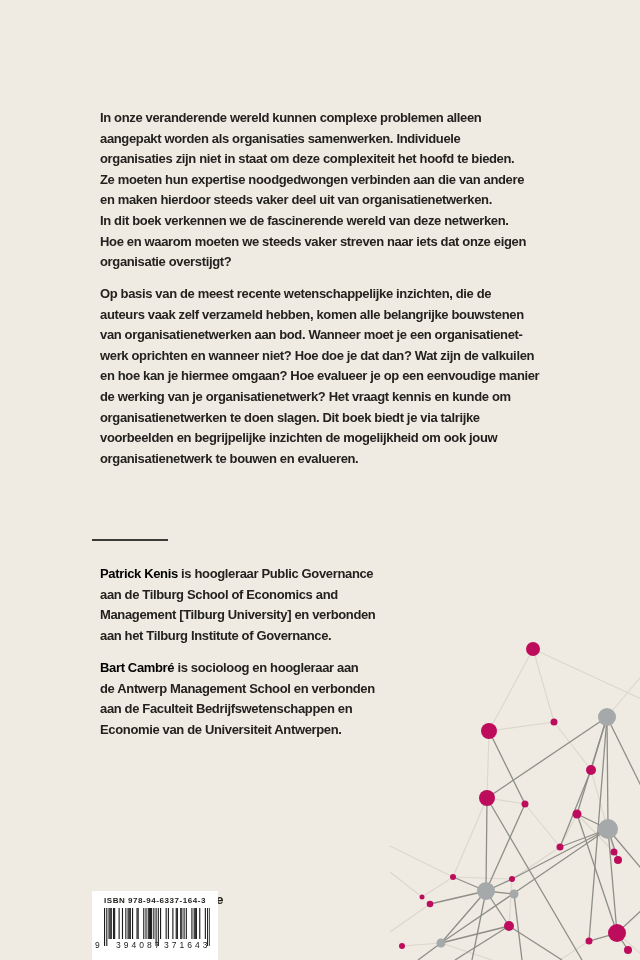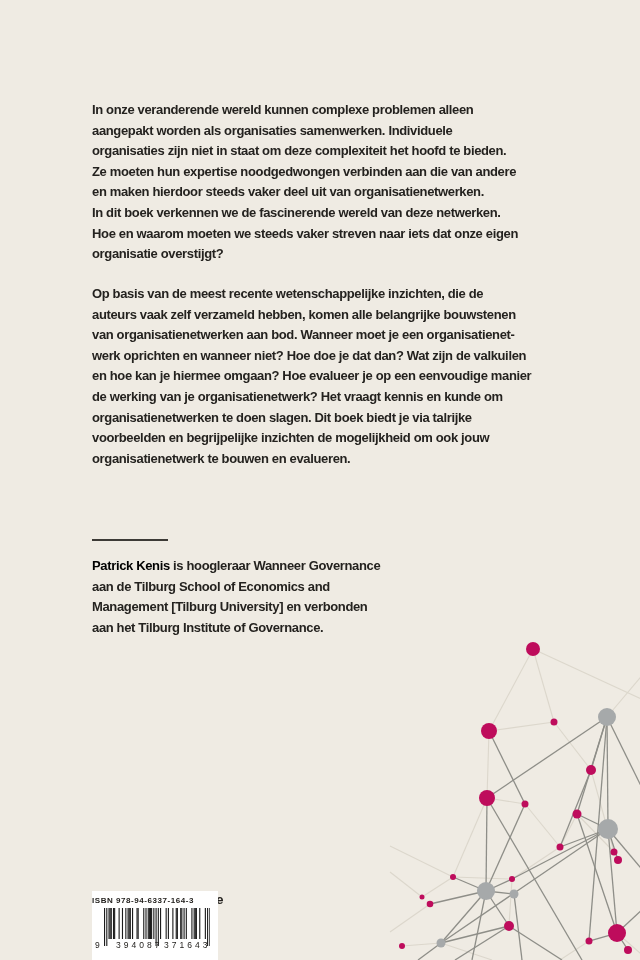--- a/index.html
+++ b/index.html
@@ -13,25 +13,25 @@
   }
   .copy{
     position:absolute;
     left:92px;
     width:500px;
     font-size:13px;
     font-weight:700;
     line-height:20.6px;
     letter-spacing:-0.35px;
     white-space:pre-line;
-    margin:0;
+    margin:8px;
     z-index:2;
   }
   .para1{top:100px;}
-  .para2{top:284px;}
+  .para2{top:276px;}
   .divider{
     position:absolute;
     left:92px;top:539px;
     width:76px;height:2px;
     background:#3C3A36;
     z-index:2;
   }
   .bio1{top:556px;width:360px;}
   .bio2{top:650px;width:360px;}
   .author-name{color:#000000;}
@@ -47,20 +47,21 @@
   .isbn-box{
     position:absolute;
     left:92px;top:891px;
     width:126px;height:78px;
     background:#FFFFFF;
     z-index:3;
   }
   .isbn-label{
     position:absolute;
     left:0;top:5px;width:126px;
+    text-align:center;
     font-size:8px;
     font-weight:700;
     letter-spacing:0.55px;
     white-space:nowrap;
   }
   .bars{
     position:absolute;
     left:12px;top:17px;
   }
   .digits-row{
@@ -99,25 +100,29 @@
 van organisatienetwerken aan bod. Wanneer moet je een organisatienet-
 werk oprichten en wanneer niet? Hoe doe je dat dan? Wat zijn de valkuilen
 en hoe kan je hiermee omgaan? Hoe evalueer je op een eenvoudige manier
 de werking van je organisatienetwerk? Het vraagt kennis en kunde om
 organisatienetwerken te doen slagen. Dit boek biedt je via talrijke
 voorbeelden en begrijpelijke inzichten de mogelijkheid om ook jouw
 organisatienetwerk te bouwen en evalueren.</p>
 
   <div class="divider"></div>
 
-  <p class="copy bio1"><span class="author-name">Patrick Kenis</span><span> is hoogleraar Wanneer Governance
+  <p class="copy bio1"><span class="author-name">Patrick Kenis</span><span> is hoogleraar Public Governance
 aan de Tilburg School of Economics and
 Management [Tilburg University] en verbonden
 aan het Tilburg Institute of Governance.</span></p>
 
+  <p class="copy bio2"><span class="author-name">Bart Cambré</span><span> is socioloog en hoogleraar aan
+de Antwerp Management School en verbonden
+aan de Faculteit Bedrijfswetenschappen en
+Economie van de Universiteit Antwerpen.</span></p>
 
   <p class="publisher">pelckmans.be</p>
 
   <div class="isbn-box">
     <div class="isbn-label">ISBN 978-94-6337-164-3</div>
     <svg class="bars" width="106" height="38">
         <rect x="0.00" y="0" width="1.12" height="38" fill="#1C1C1C"></rect>
         <rect x="2.24" y="0" width="1.12" height="38" fill="#1C1C1C"></rect>
         <rect x="4.48" y="0" width="1.12" height="31" fill="#1C1C1C"></rect>
         <rect x="5.60" y="0" width="1.12" height="31" fill="#1C1C1C"></rect>

